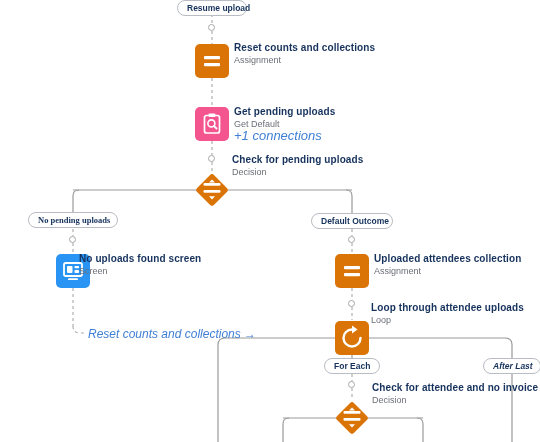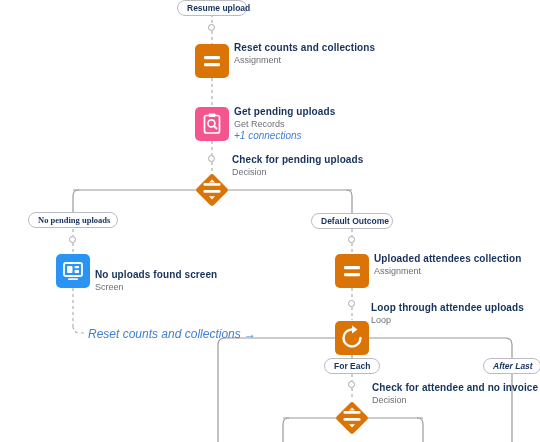--- a/index.html
+++ b/index.html
@@ -75,21 +75,21 @@
     color: #16325c;
     line-height: 12px;
     letter-spacing: .1px;
   }
   .label-sub {
     font-size: 9px;
     color: #6b6f76;
     line-height: 12px;
   }
   .label-conn {
-    font-size: 10px;
+    font-size: 13px;
     color: #3f7fd4;
     line-height: 12px;
     font-style: italic;
   }
 
   
   .pill {
     position: absolute;
     height: 16px;
     line-height: 15px;
@@ -197,21 +197,21 @@
       <svg width="34" height="34" viewBox="0 0 34 34">
         <rect x="9.5" y="8.5" width="15" height="17.5" rx="2" fill="none" stroke="#ffffff" stroke-width="1.7"></rect>
         <rect x="13.5" y="6.5" width="7" height="3.4" rx="1.2" fill="#ffffff"></rect>
         <circle cx="16.4" cy="16.4" r="3.5" fill="none" stroke="#ffffff" stroke-width="1.6"></circle>
         <line x1="19" y1="19" x2="21.5" y2="21.5" stroke="#ffffff" stroke-width="1.8" stroke-linecap="round"></line>
       </svg>
     </div>
   </div>
   <div class="label-group" style="left:234px; top:106px;">
     <div class="label-title">Get pending uploads</div>
-    <div class="label-sub">Get Records</div>
+    <div class="label-sub">Get Default</div>
     <div class="label-conn">+1 connections</div>
   </div>
   <div class="add-dot" style="left:208px; top:155px;"></div>
 
   <div class="label-group" style="left:232px; top:154px;">
     <div class="label-title">Check for pending uploads</div>
     <div class="label-sub">Decision</div>
   </div>
   <div class="diamond-wrap" style="left:191px; top:169px;">
     <svg class="diamond-ico" viewBox="0 0 42 42">
@@ -233,21 +233,21 @@
     <div class="icon-box icon-screen" style="left:0; top:0;">
       <svg width="34" height="34" viewBox="0 0 34 34">
         <rect x="8" y="9" width="18" height="13" rx="1.8" fill="none" stroke="#ffffff" stroke-width="1.8"></rect>
         <rect x="11" y="12" width="5.5" height="7" rx="1" fill="#ffffff"></rect>
         <rect x="18.5" y="12" width="4.5" height="2.2" rx="0.8" fill="#ffffff"></rect>
         <rect x="18.5" y="16" width="4.5" height="3" rx="0.8" fill="#ffffff"></rect>
         <rect x="12" y="24.3" width="10" height="1.8" rx="0.9" fill="#ffffff"></rect>
       </svg>
     </div>
   </div>
-  <div class="label-group" style="left:95px; top:253px;margin-top:16px;">
+  <div class="label-group" style="left:79px; top:253px;">
     <div class="label-title">No uploads found screen</div>
     <div class="label-sub">Screen</div>
   </div>
 
   <div class="goto-link" style="left:88px; top:327px;">Reset counts and collections →</div>
 
   <div class="node" style="left:335px; top:254px;">
     <div class="icon-box icon-assignment" style="left:0; top:0;">
       <svg width="34" height="34" viewBox="0 0 34 34">
         <rect x="9" y="12" width="16" height="3.2" rx="1" fill="#ffffff"></rect>

